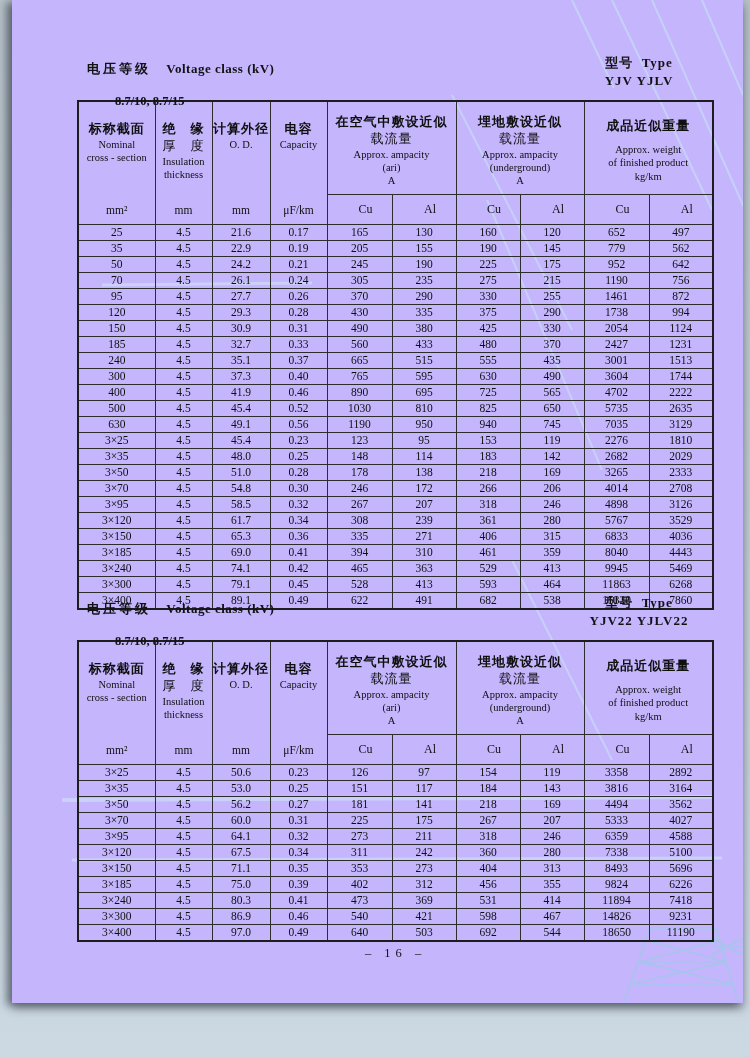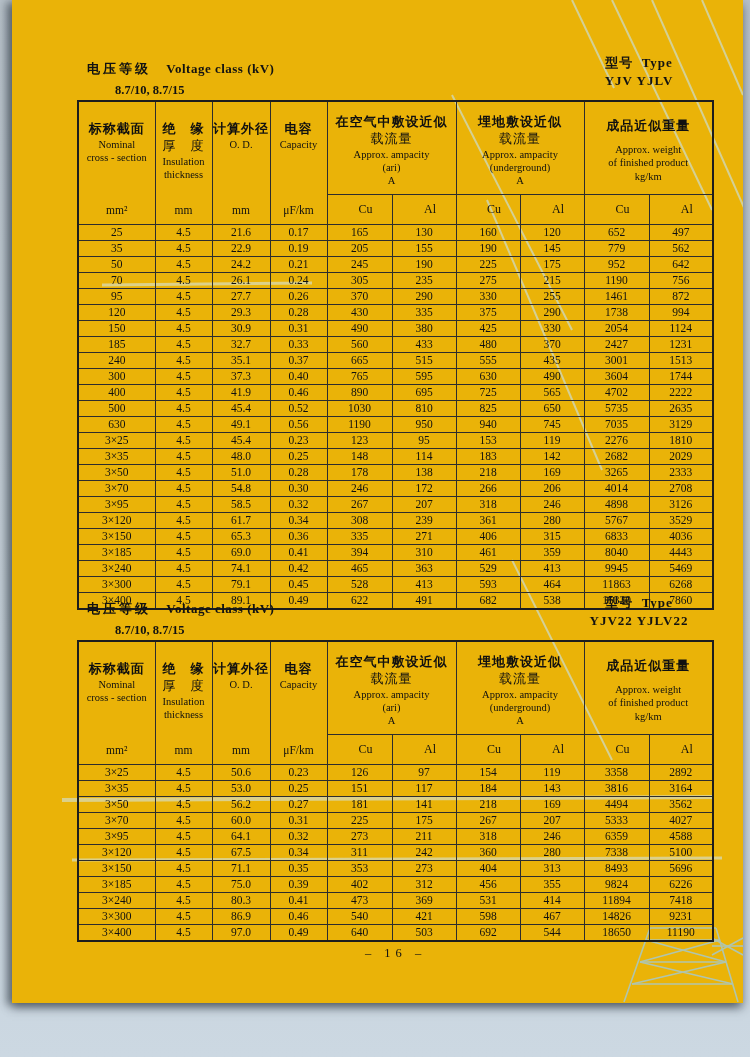--- a/index.html
+++ b/index.html
@@ -5,32 +5,32 @@
   * { box-sizing: border-box; }
   html,body { margin:0; padding:0; }
   body {
     width:750px; height:1057px; position:relative; overflow:hidden;
     background: linear-gradient(180deg,#b7c1c9 0%, #c3ced6 60%, #ccd8e2 100%);
     font-family:"Liberation Serif","DejaVu Serif",serif;
     color:#121212;
   }
   .page {
     position:absolute; left:12px; top:0; width:731px; height:1003px;
-    background:#eab308;
+    background:#c4b5fd;
     box-shadow:-6px 2px 8px rgba(45,55,65,.5), 0 5px 9px rgba(45,55,65,.55);
   }
   .wm { position:absolute; left:0; top:0; width:731px; height:1003px; z-index:0; }
   .sec { position:absolute; left:65px; width:637px; z-index:1; }
   .sec1 { top:58px; }
   .sec2 { top:598px; }
   .cap { position:relative; height:42px; }
   .cap-left { position:absolute; left:10px; top:2px; font-size:13px; }
   .cap-zh { font-weight:600; letter-spacing:3px; }
   .cap-en { font-weight:600; margin-left:12px; letter-spacing:0.5px; }
-  .cap-volt { margin-left:28px; margin-top:5px; font-size:12.5px; font-weight:600; }
+  .cap-volt { margin-left:28px; margin-top:16px; font-size:12.5px; font-weight:600; }
   .cap-right { position:absolute; right:0px; top:-4px; width:150px; text-align:center; font-size:13px; }
   .cap-type-line { font-weight:600; letter-spacing:1px; }
   .cap-type-vals { font-weight:600; letter-spacing:1px; margin-top:1px; }
 
   table.dtable {
     border-collapse:collapse; table-layout:fixed; width:637px;
     border:2px solid #1d1d1d; background:transparent;
   }
   .dtable th, .dtable td {
     border:1px solid #2d2d2d; padding:0; text-align:center;

